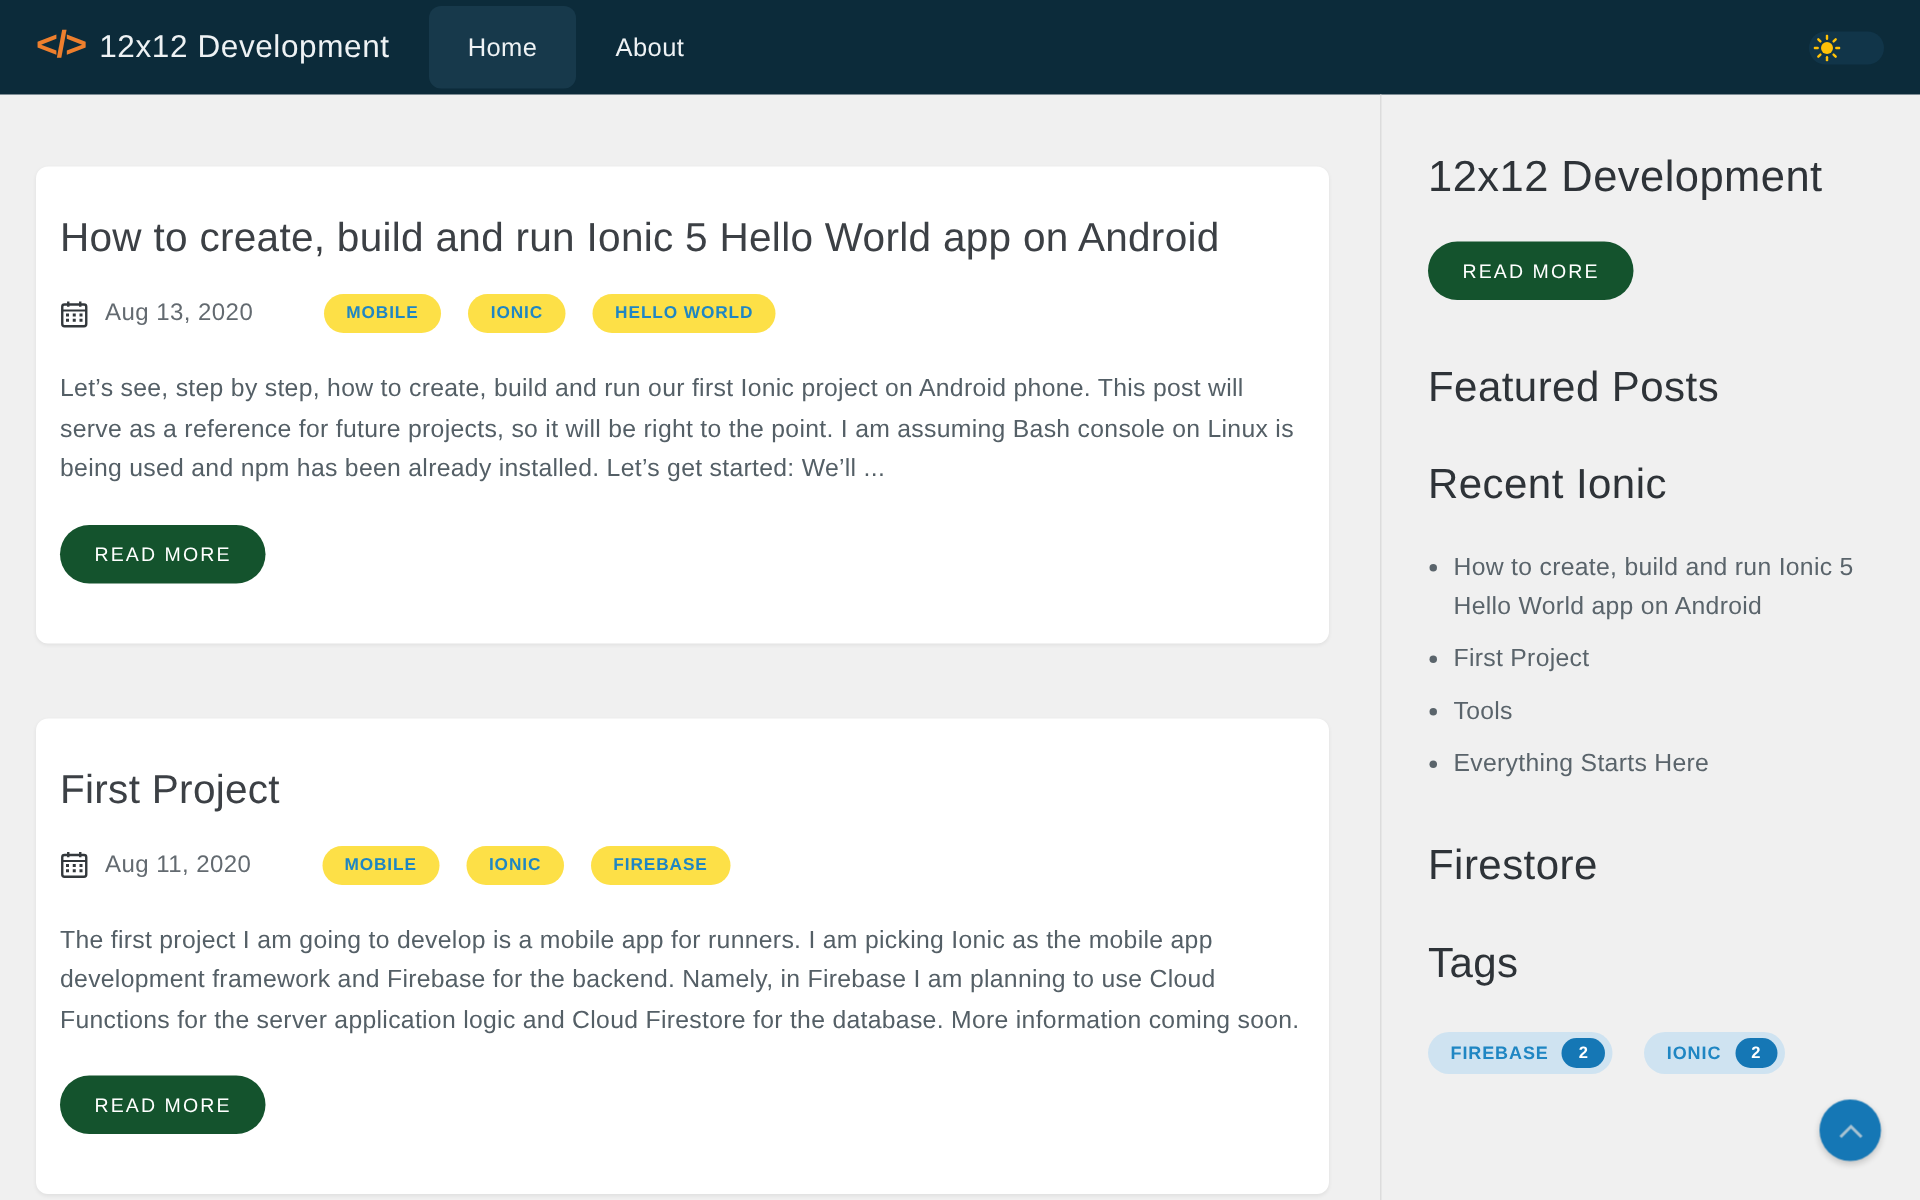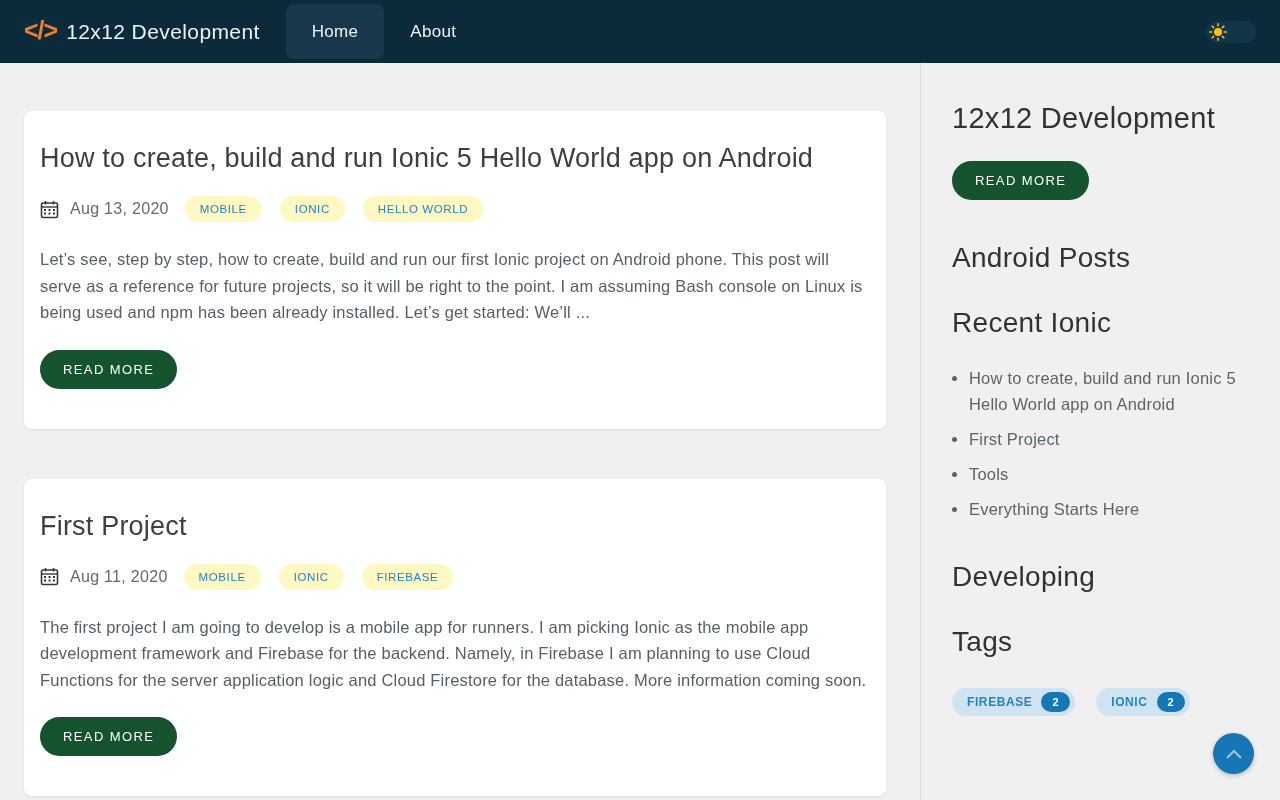--- a/index.html
+++ b/index.html
@@ -50,27 +50,27 @@
     background: #ffffff; border-radius: 8px;
     box-shadow: 0 1px 3px rgba(0,0,0,0.07);
     padding: 30px 16px 40px 16px;
   }
   .card + .card { margin-top: 50px; }
   .post-title {
     margin: 0; font-size: 27px; font-weight: 400;
     color: #3c4045; letter-spacing: 0.2px; line-height: 1.3;
     cursor: pointer;
   }
-  .post-meta { display: flex; align-items: center; margin-top: 20px; }
+  .post-meta { display: flex; align-items: center; margin-top: 20px; gap: 31px; }
   .post-date { display: flex; align-items: center; color: #636a70; font-size: 16px; letter-spacing: 0.3px; }
   .post-date svg { margin-right: 11px; }
   .tag-list { display: flex; margin-left: 16px; gap: 18px; }
   .tag-pill {
-    background: #fef9c3; color: #1f86c3;
-    font-size: 11.5px; font-weight: normal; letter-spacing: 0.6px;
+    background: #fde047; color: #1f86c3;
+    font-size: 11.5px; font-weight: bold; letter-spacing: 0.6px;
     padding: 7px 15px; border-radius: 14px; cursor: pointer;
     white-space: nowrap;
   }
   .post-excerpt {
     margin: 24px 0 0; font-size: 16.5px; line-height: 26.5px;
     color: #545f66; letter-spacing: 0.2px;
   }
   .btn {
     display: inline-block; margin-top: 24px;
     background: #14532d; color: #ffffff; border: none;
@@ -205,31 +205,31 @@
       <p class="post-excerpt">The first project I am going to develop is a mobile app for runners. I am picking Ionic as the mobile app development framework and Firebase for the backend. Namely, in Firebase I am planning to use Cloud Functions for the server application logic and Cloud Firestore for the database. More information coming soon.</p>
       <button class="btn">READ MORE</button>
     </article>
 
   </main>
 
   <aside class="side-col">
     <h1 class="side-title">12x12 Development</h1>
     <button class="btn" style="margin-top:26px;">READ MORE</button>
 
-    <h2 class="side-heading h-featured">Android Posts</h2>
+    <h2 class="side-heading h-featured">Featured Posts</h2>
 
     <h2 class="side-heading h-recent">Recent Ionic</h2>
     <ul class="recent-list">
       <li>How to create, build and run Ionic 5 Hello World app on Android</li>
       <li>First Project</li>
       <li>Tools</li>
       <li>Everything Starts Here</li>
     </ul>
 
-    <h2 class="side-heading h-categories">Developing</h2>
+    <h2 class="side-heading h-categories">Firestore</h2>
 
     <h2 class="side-heading h-tags">Tags</h2>
     <div class="tag-cloud">
       <span class="tag-big">
         <span>FIREBASE</span>
         <span class="tag-count">2</span>
       </span>
       <span class="tag-big">
         <span>IONIC</span>
         <span class="tag-count">2</span>

